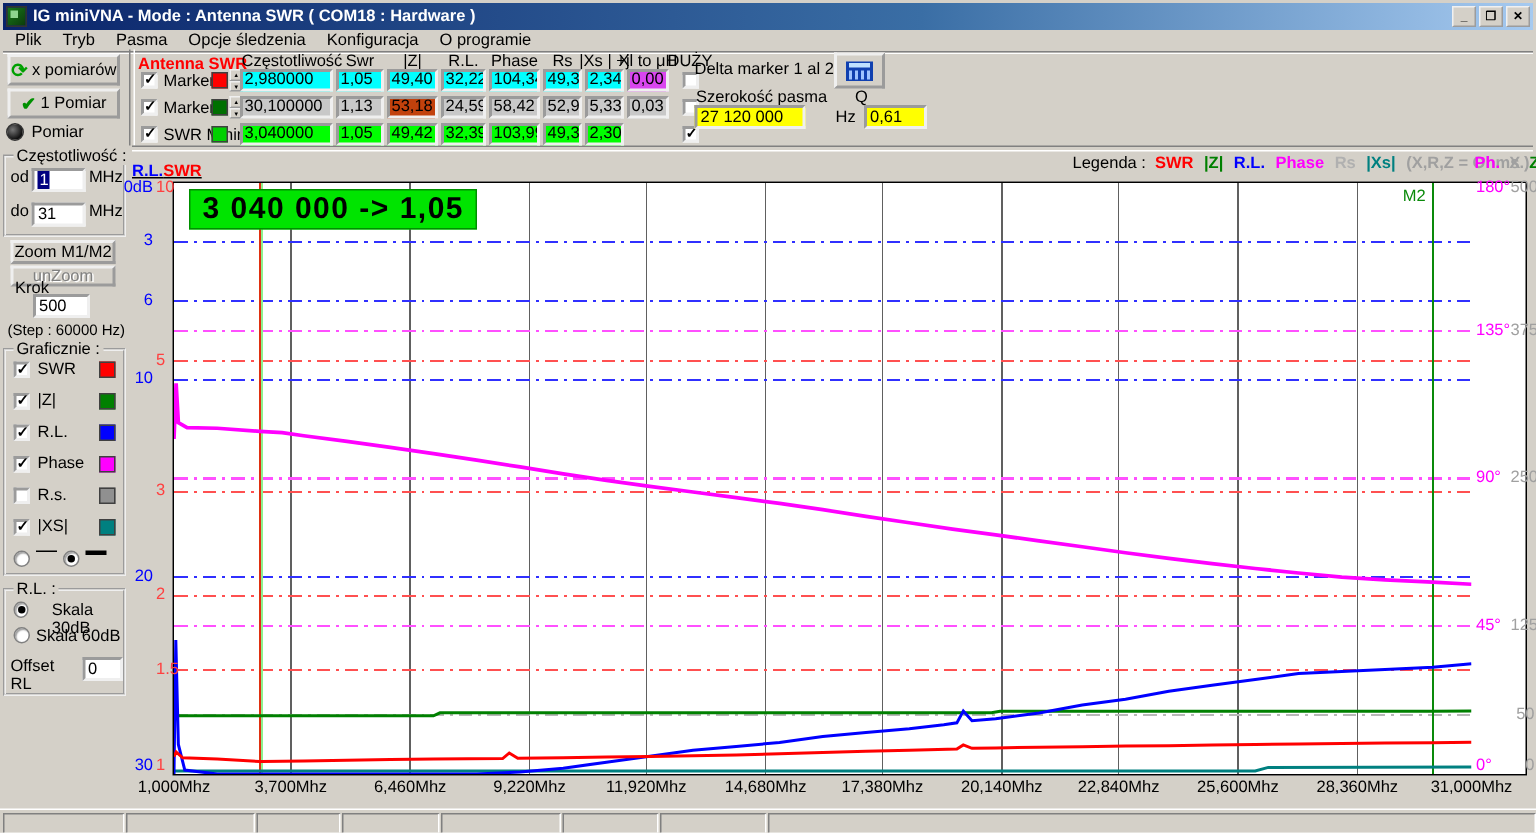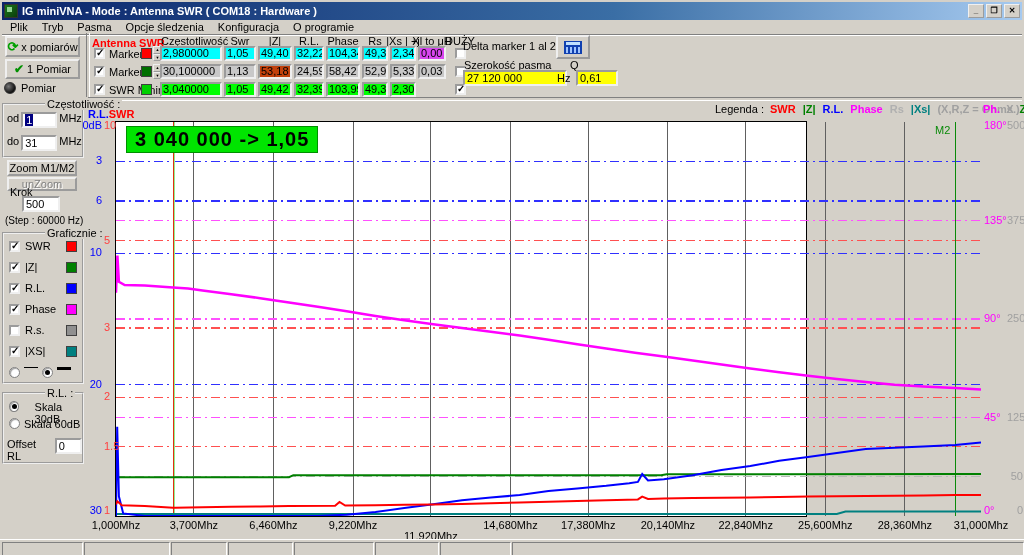--- a/index.html
+++ b/index.html
@@ -12,32 +12,32 @@
   .app-icon::after{content:"";position:absolute;left:2px;top:2px;width:5px;height:5px;background:#8fd48f;}
   .win-btns{margin-left:auto;display:flex;gap:2px;}
   .win-btn{width:16px;height:14px;background:#d4d0c8;border:1px outset #f0f0f0;font-size:8px;line-height:12px;text-align:center;font-weight:bold;padding:0;}
   .menubar{position:absolute;left:2px;top:20px;right:2px;height:14px;background:#d4d0c8;display:flex;gap:14px;padding-left:8px;align-items:center;border-bottom:1px solid #808080;box-shadow:0 1px 0 #fff;}
   .menu-item{white-space:nowrap;cursor:default;}
   
   .btn{background:#d4d0c8;border:2px outset #efefef;font-size:11px;text-align:center;cursor:default;box-sizing:border-box;display:flex;align-items:center;justify-content:center;gap:3px;}
   .btn.disabled{color:#808080;text-shadow:1px 1px 0 #fff;}
   .sunken{background:#fff;border:2px inset #efefef;box-sizing:border-box;font-size:11px;padding:0 2px;display:flex;align-items:center;}
   .groupbox{position:absolute;border:2px groove #efefef;box-sizing:border-box;}
-  .grouplabel{position:absolute;top:-7px;left:5px;background:#d4d0c8;padding:0 2px;white-space:nowrap;margin-left:36px;}
+  .grouplabel{position:absolute;top:-7px;left:5px;background:#d4d0c8;padding:0 2px;white-space:nowrap;}
   .checkbox{width:11px;height:11px;background:#fff;border:2px inset #efefef;box-sizing:border-box;position:relative;display:inline-block;}
   .checkbox.checked::after{content:"✓";position:absolute;left:0px;top:-3px;font-size:10px;font-weight:bold;color:#000;}
   .radio{width:11px;height:11px;border-radius:50%;background:#fff;border:1px solid #808080;box-shadow:inset 1px 1px 1px #a0a0a0;box-sizing:border-box;position:relative;display:inline-block;}
   .radio.checked::after{content:"";position:absolute;left:2px;top:2px;width:5px;height:5px;border-radius:50%;background:#000;}
   .colorbox{width:11px;height:11px;border:1px solid #404040;box-sizing:border-box;display:inline-block;}
   .row-flex{display:flex;align-items:flex-start;gap:5px;position:absolute;}
   .cell{position:absolute;height:15px;border:2px inset #efefef;box-sizing:border-box;font-size:11px;line-height:11px;padding:0 1px;white-space:nowrap;overflow:hidden;}
   .spin{position:absolute;width:9px;height:15px;display:flex;flex-direction:column;}
   .spin div{flex:1;background:#d4d0c8;border:1px outset #efefef;font-size:4px;line-height:5px;text-align:center;color:#000;}
   
-  #plot-frame{position:absolute;left:115px;top:121px;width:692px;height:396px;border:1px solid #000;background:#fff;box-sizing:border-box;}
+  #plot-frame{position:absolute;left:115px;top:121px;width:903px;height:396px;border:1px solid #000;background:#fff;box-sizing:border-box;}
   #plot{position:absolute;left:0;top:0;}
   .axis-label{position:absolute;white-space:nowrap;font-size:11px;line-height:11px;}
   .xtick{position:absolute;transform:translateX(-50%);white-space:nowrap;font-size:11px;}
   #tooltip{position:absolute;left:126px;top:126px;background:#00e400;border:1px solid #009000;color:#000;font-weight:bold;font-size:20px;padding:1px 8px;letter-spacing:1px;}
   .statusbar{position:absolute;left:0;top:539px;width:1024px;height:16px;background:#d4d0c8;border-top:1px solid #fff;}
   .status-panel{position:absolute;top:2px;height:12px;border:1px solid;border-color:#808080 #fff #fff #808080;}
   .calc-btn{position:absolute;background:#d4d0c8;border:2px outset #efefef;display:flex;align-items:center;justify-content:center;}
   .calc-ico{width:18px;height:13px;background:#1040b0;position:relative;}
   .calc-ico::before{content:"";position:absolute;left:2px;top:1px;right:2px;height:3px;background:#bfe0ff;}
   .calc-ico::after{content:"";position:absolute;left:2px;top:6px;right:2px;bottom:1px;background:repeating-linear-gradient(90deg,#9fc4ff 0 2px,transparent 2px 4px);}
@@ -232,21 +232,21 @@
     <div class="cell" style="left: 390px; top: 82px; width: 26px; background: rgb(0, 255, 0);">2,30</div>
     <span class="checkbox checked" style="position: absolute; left: 455px; top: 84px;"></span>
   </div>
 
 <span class="abs" style="left:463px;top:40px;">Delta marker 1 al 2</span>
 <div class="calc-btn" style="left:556px;top:35px;width:30px;height:20px;">
   <span class="calc-ico"></span>
 </div>
 <span class="abs" style="left:464px;top:59px;">Szerokość pasma</span>
 <span class="abs" style="left:570px;top:59px;">Q</span>
-<span class="sunken abs" style="left:463px;top:70px;width:104px;height:16px;background:#ffff00;">
+<span class="sunken abs" style="left:463px;top:70px;width:74px;height:16px;background:#ffff00;">
     <span>27 120 000</span>
   </span>
 <span class="abs" style="left:557px;top:72px;">Hz</span>
 <span class="sunken abs" style="left:576px;top:70px;width:42px;height:16px;background:#ffff00;">
     <span>0,61</span>
   </span>
 
 <span class="abs" style="left:715px;top:103px;">Legenda :</span>
 <div class="abs" id="legend-items" style="left:770px;top:103px;display:flex;gap:7px;font-weight:bold;">
     <span style="color: rgb(255, 0, 0);">SWR</span>
@@ -256,21 +256,21 @@
     <span style="color: rgb(176, 176, 176);">Rs</span>
     <span style="color: rgb(0, 128, 128);">|Xs|</span>
     <span style="color: rgb(160, 160, 160);">(X,R,Z = Ohms.)</span>
   </div>
 <div class="abs" id="legend-right" style="left:983px;top:103px;display:flex;gap:6px;font-weight:bold;">
     <span style="color: rgb(255, 0, 255);">Ph.</span>
     <span style="color: rgb(160, 160, 160);">X</span>
     <span style="color: rgb(0, 128, 0);">Z</span>
   </div>
 
-<div class="abs" style="left:88px;top:108px;font-weight:bold;">
+<div class="abs" style="left:88px;top:108px;font-weight:bold;text-decoration:underline;">
   <span style="color:#0000ff;">R.L.</span><span style="color:#ff0000;">SWR</span>
 </div>
 
 <div id="plot-frame">
   <svg id="plot" width="865" height="394" viewBox="0 0 865 394">
       <line x1="77.9" y1="0" x2="77.9" y2="394" stroke="#606060" stroke-width="1" shape-rendering="crispEdges"></line>
       <line x1="157.4" y1="0" x2="157.4" y2="394" stroke="#606060" stroke-width="1" shape-rendering="crispEdges"></line>
       <line x1="237.0" y1="0" x2="237.0" y2="394" stroke="#606060" stroke-width="1" shape-rendering="crispEdges"></line>
       <line x1="314.9" y1="0" x2="314.9" y2="394" stroke="#606060" stroke-width="1" shape-rendering="crispEdges"></line>
       <line x1="394.4" y1="0" x2="394.4" y2="394" stroke="#606060" stroke-width="1" shape-rendering="crispEdges"></line>
@@ -331,21 +331,21 @@
     <span class="axis-label" style="top: 191px; left: 0px; width: 100%;">250</span>
     <span class="axis-label" style="top: 289.5px; left: 0px; width: 100%;">125</span>
     <span class="axis-label" style="top: 348.6px; left: 0px; width: 100%;">50</span>
     <span class="axis-label" style="top: 383px; left: 0px; width: 100%;">0</span>
   </div>
 <div class="abs" id="x-labels" style="left:116px;top:519px;width:865px;height:12px;">
     <span class="xtick" style="left: 0px; top: 0px;">1,000Mhz</span>
     <span class="xtick" style="left: 77.85px; top: 0px;">3,700Mhz</span>
     <span class="xtick" style="left: 157.43px; top: 0px;">6,460Mhz</span>
     <span class="xtick" style="left: 237.01px; top: 0px;">9,220Mhz</span>
-    <span class="xtick" style="left: 314.86px; top: 0px; margin-top: 11px;">11,920Mhz</span>
+    <span class="xtick" style="left: 314.86px; top: 0px;">11,920Mhz</span>
     <span class="xtick" style="left: 394.44px; top: 0px;">14,680Mhz</span>
     <span class="xtick" style="left: 472.29px; top: 0px;">17,380Mhz</span>
     <span class="xtick" style="left: 551.87px; top: 0px;">20,140Mhz</span>
     <span class="xtick" style="left: 629.72px; top: 0px;">22,840Mhz</span>
     <span class="xtick" style="left: 709.3px; top: 0px;">25,600Mhz</span>
     <span class="xtick" style="left: 788.88px; top: 0px;">28,360Mhz</span>
     <span class="xtick" style="left: 865px; top: 0px;">31,000Mhz</span>
   </div>
 
 <div id="tooltip">3 040 000 -&gt; 1,05</div>

